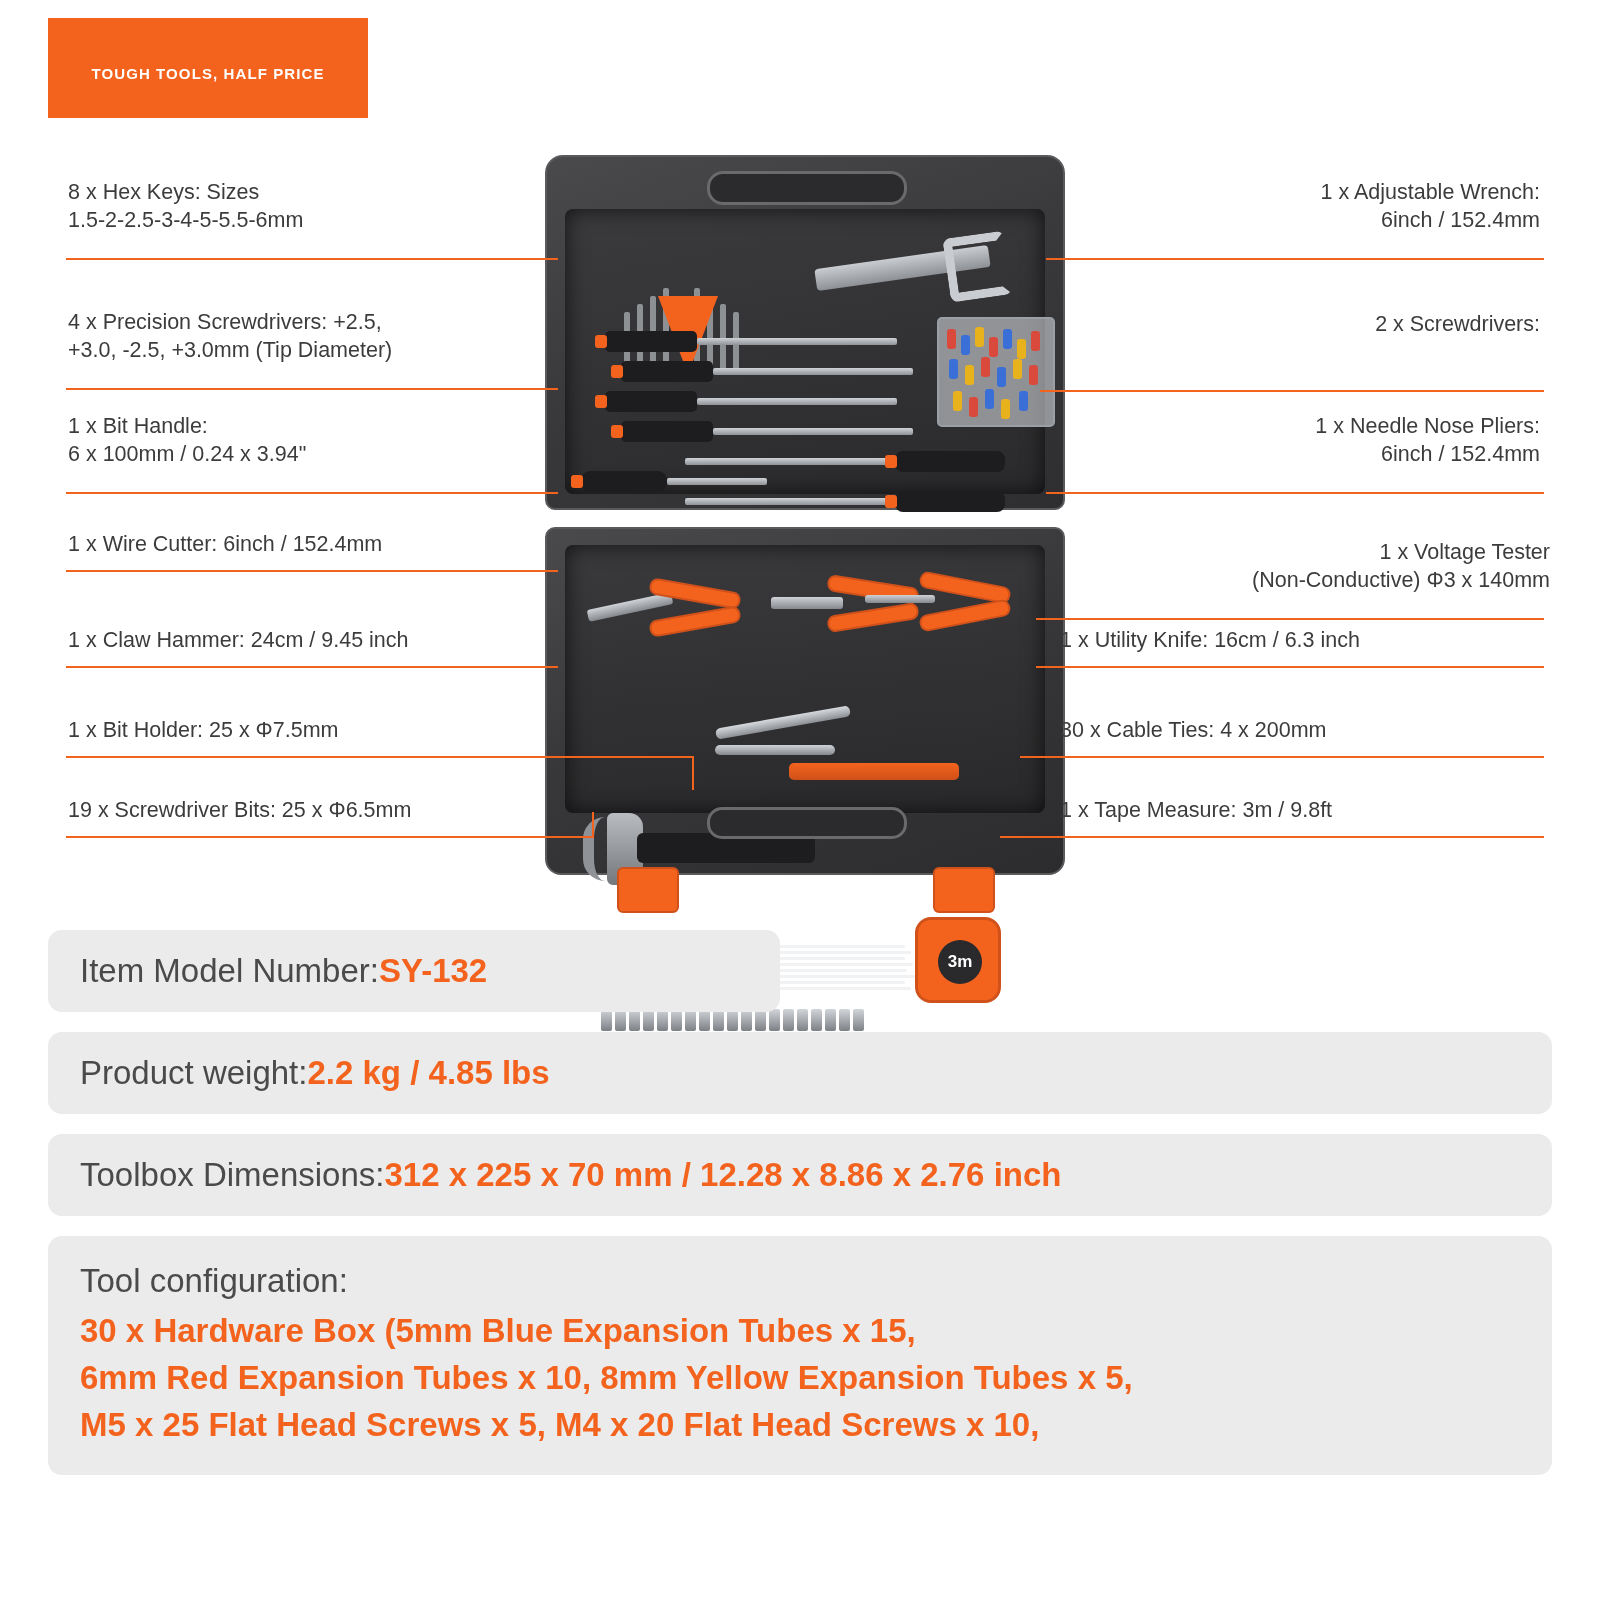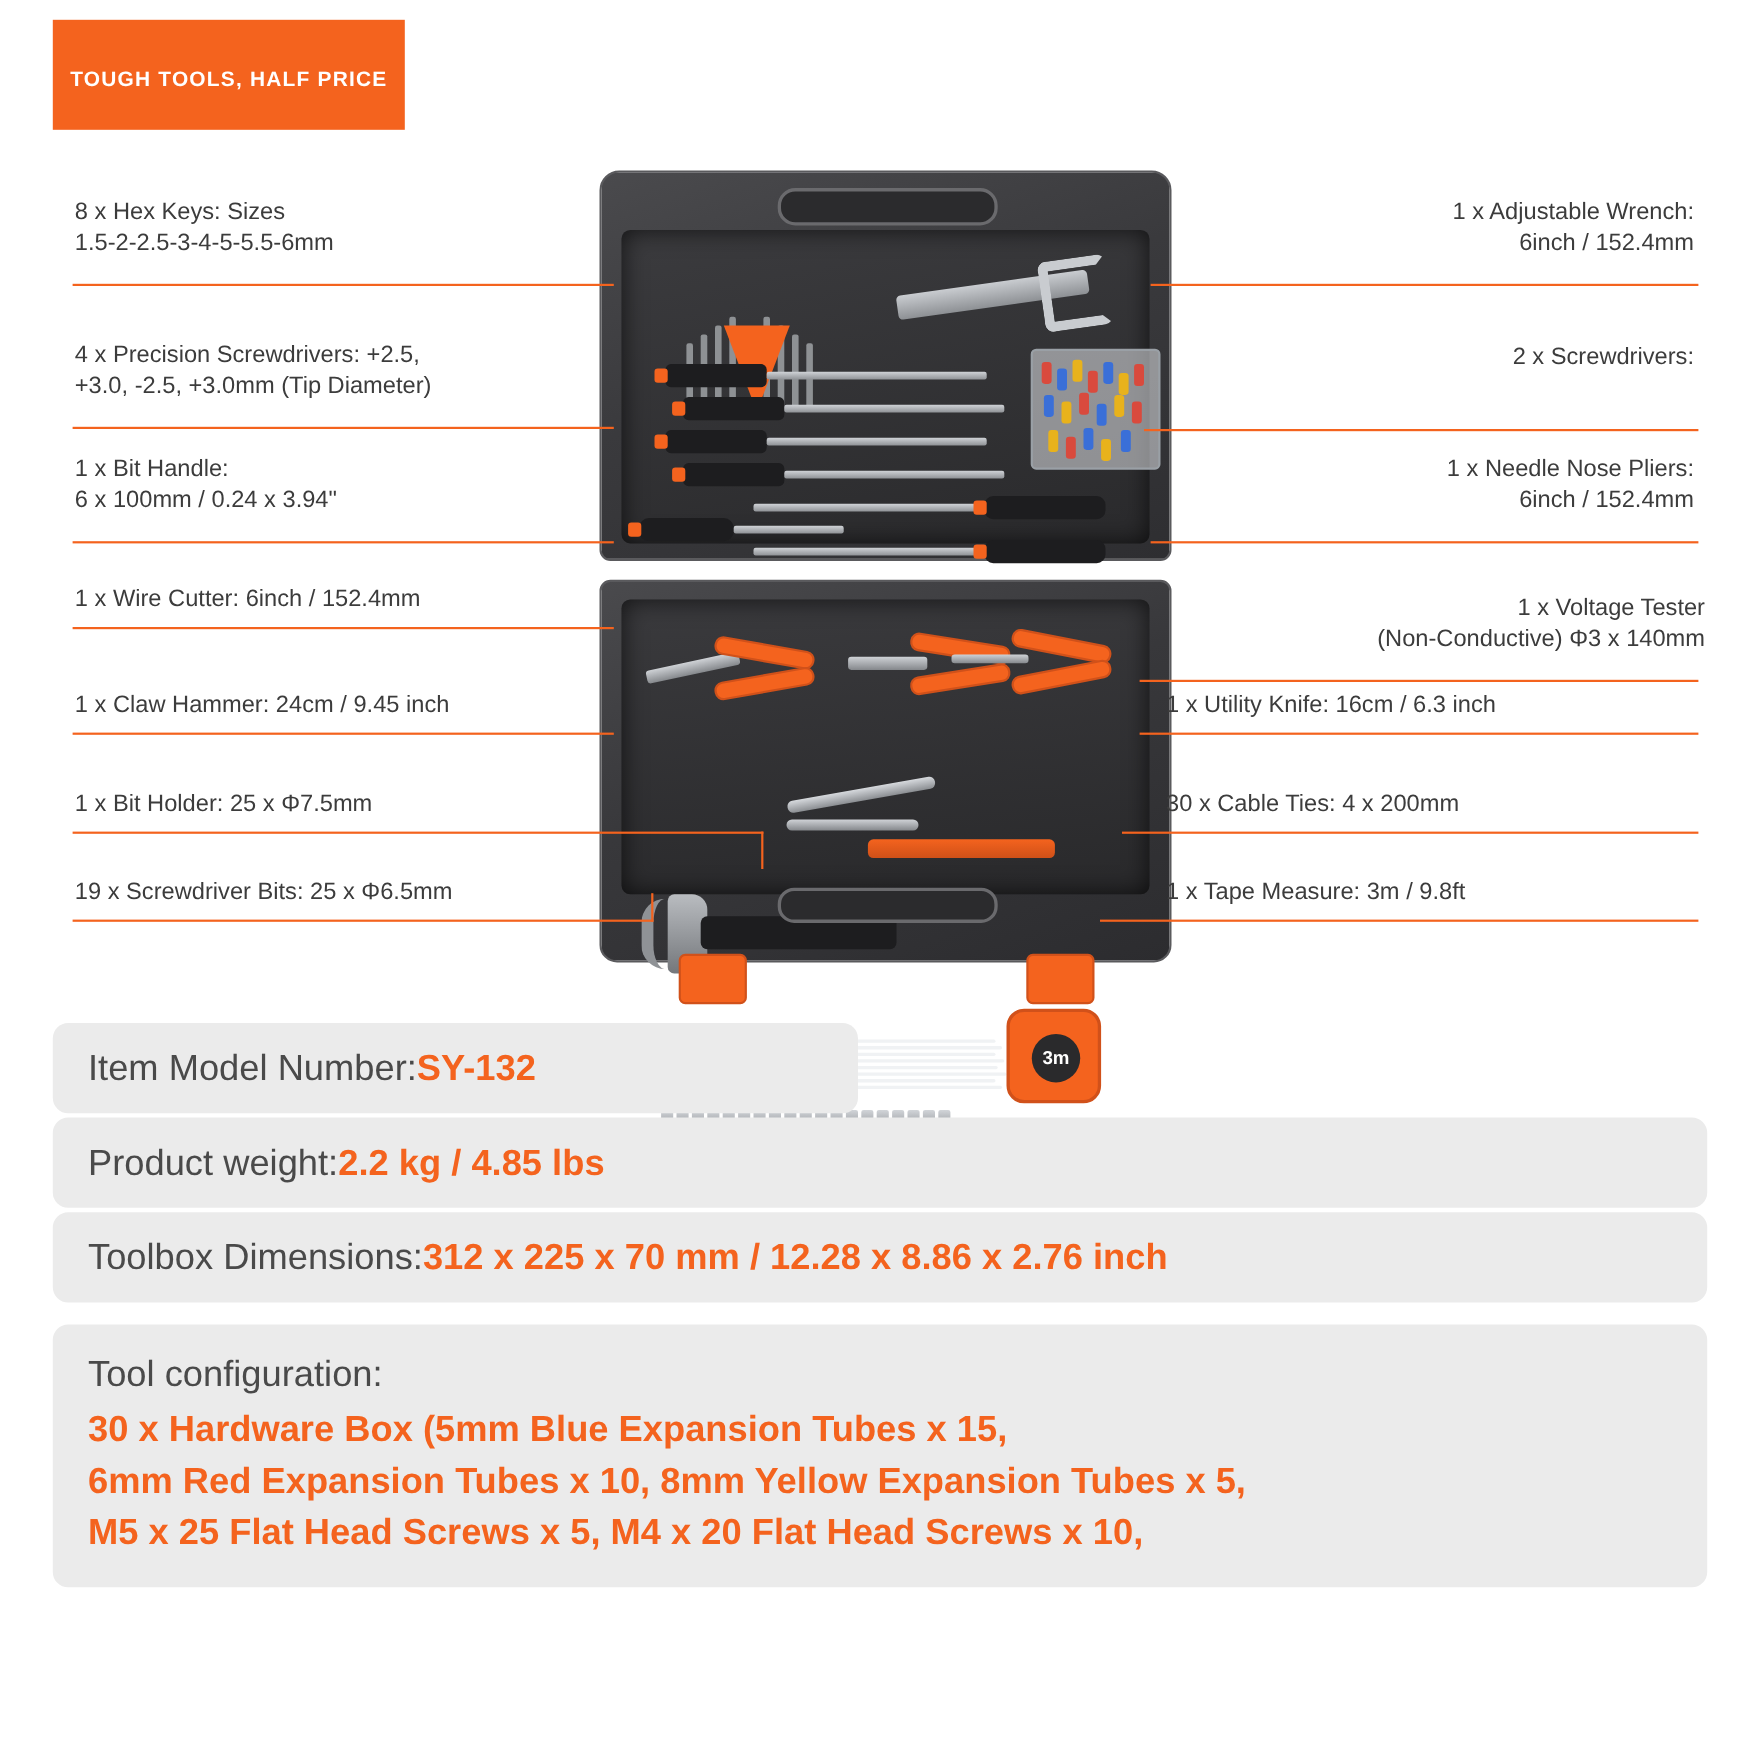--- a/index.html
+++ b/index.html
@@ -23,21 +23,21 @@
   }
   .logo-word {
     color: #ffffff; font-size: 54px; font-weight: bold;
     letter-spacing: 1px; line-height: 1; position: relative;
   }
   .logo-reg {
     position: absolute; right: -14px; top: 2px;
     font-size: 13px; font-weight: normal;
   }
   .logo-tag {
-    color: #ffffff; font-size: 19px; letter-spacing: 1.1px;
+    color: #ffffff; font-size: 15px; letter-spacing: 1.1px;
     margin-top: 6px; font-weight: bold;
   }
 
   
   .hero { position: absolute; left: 0; top: 130px; width: 1600px; height: 780px; }
 
   
   .case { position: absolute; left: 545px; top: 25px; width: 520px; height: 760px; }
 
   .case-lid {
@@ -145,21 +145,21 @@
 
   
   .callout { position: absolute; font-size: 21.5px; line-height: 1.32; color: #3c3c3c; }
   .callout.left  { text-align: left; }
   .callout.right { text-align: left; }
   .rule { position: absolute; background: #f4631e; height: 2px; }
   .vrule { position: absolute; background: #f4631e; width: 2px; }
 
   
   .specs { position: absolute; left: 48px; top: 930px; width: 1504px; }
-  .bar-row { display: flex; gap: 22px; margin-bottom: 4px; }
+  .bar-row { display: flex; gap: 22px; margin-bottom: 20px; }
   .spec {
     background: #ebebeb; border-radius: 14px;
     padding: 22px 32px; font-size: 33px; color: #4a4a4a;
   }
   .spec .val { color: #f4631e; font-weight: bold; }
   .spec.full { flex: 1; }
   .spec.half { width: 732px; }
   .config {
     background: #ebebeb; border-radius: 14px; padding: 26px 32px 26px;
     font-size: 33px; color: #4a4a4a; margin-top: 20px;

